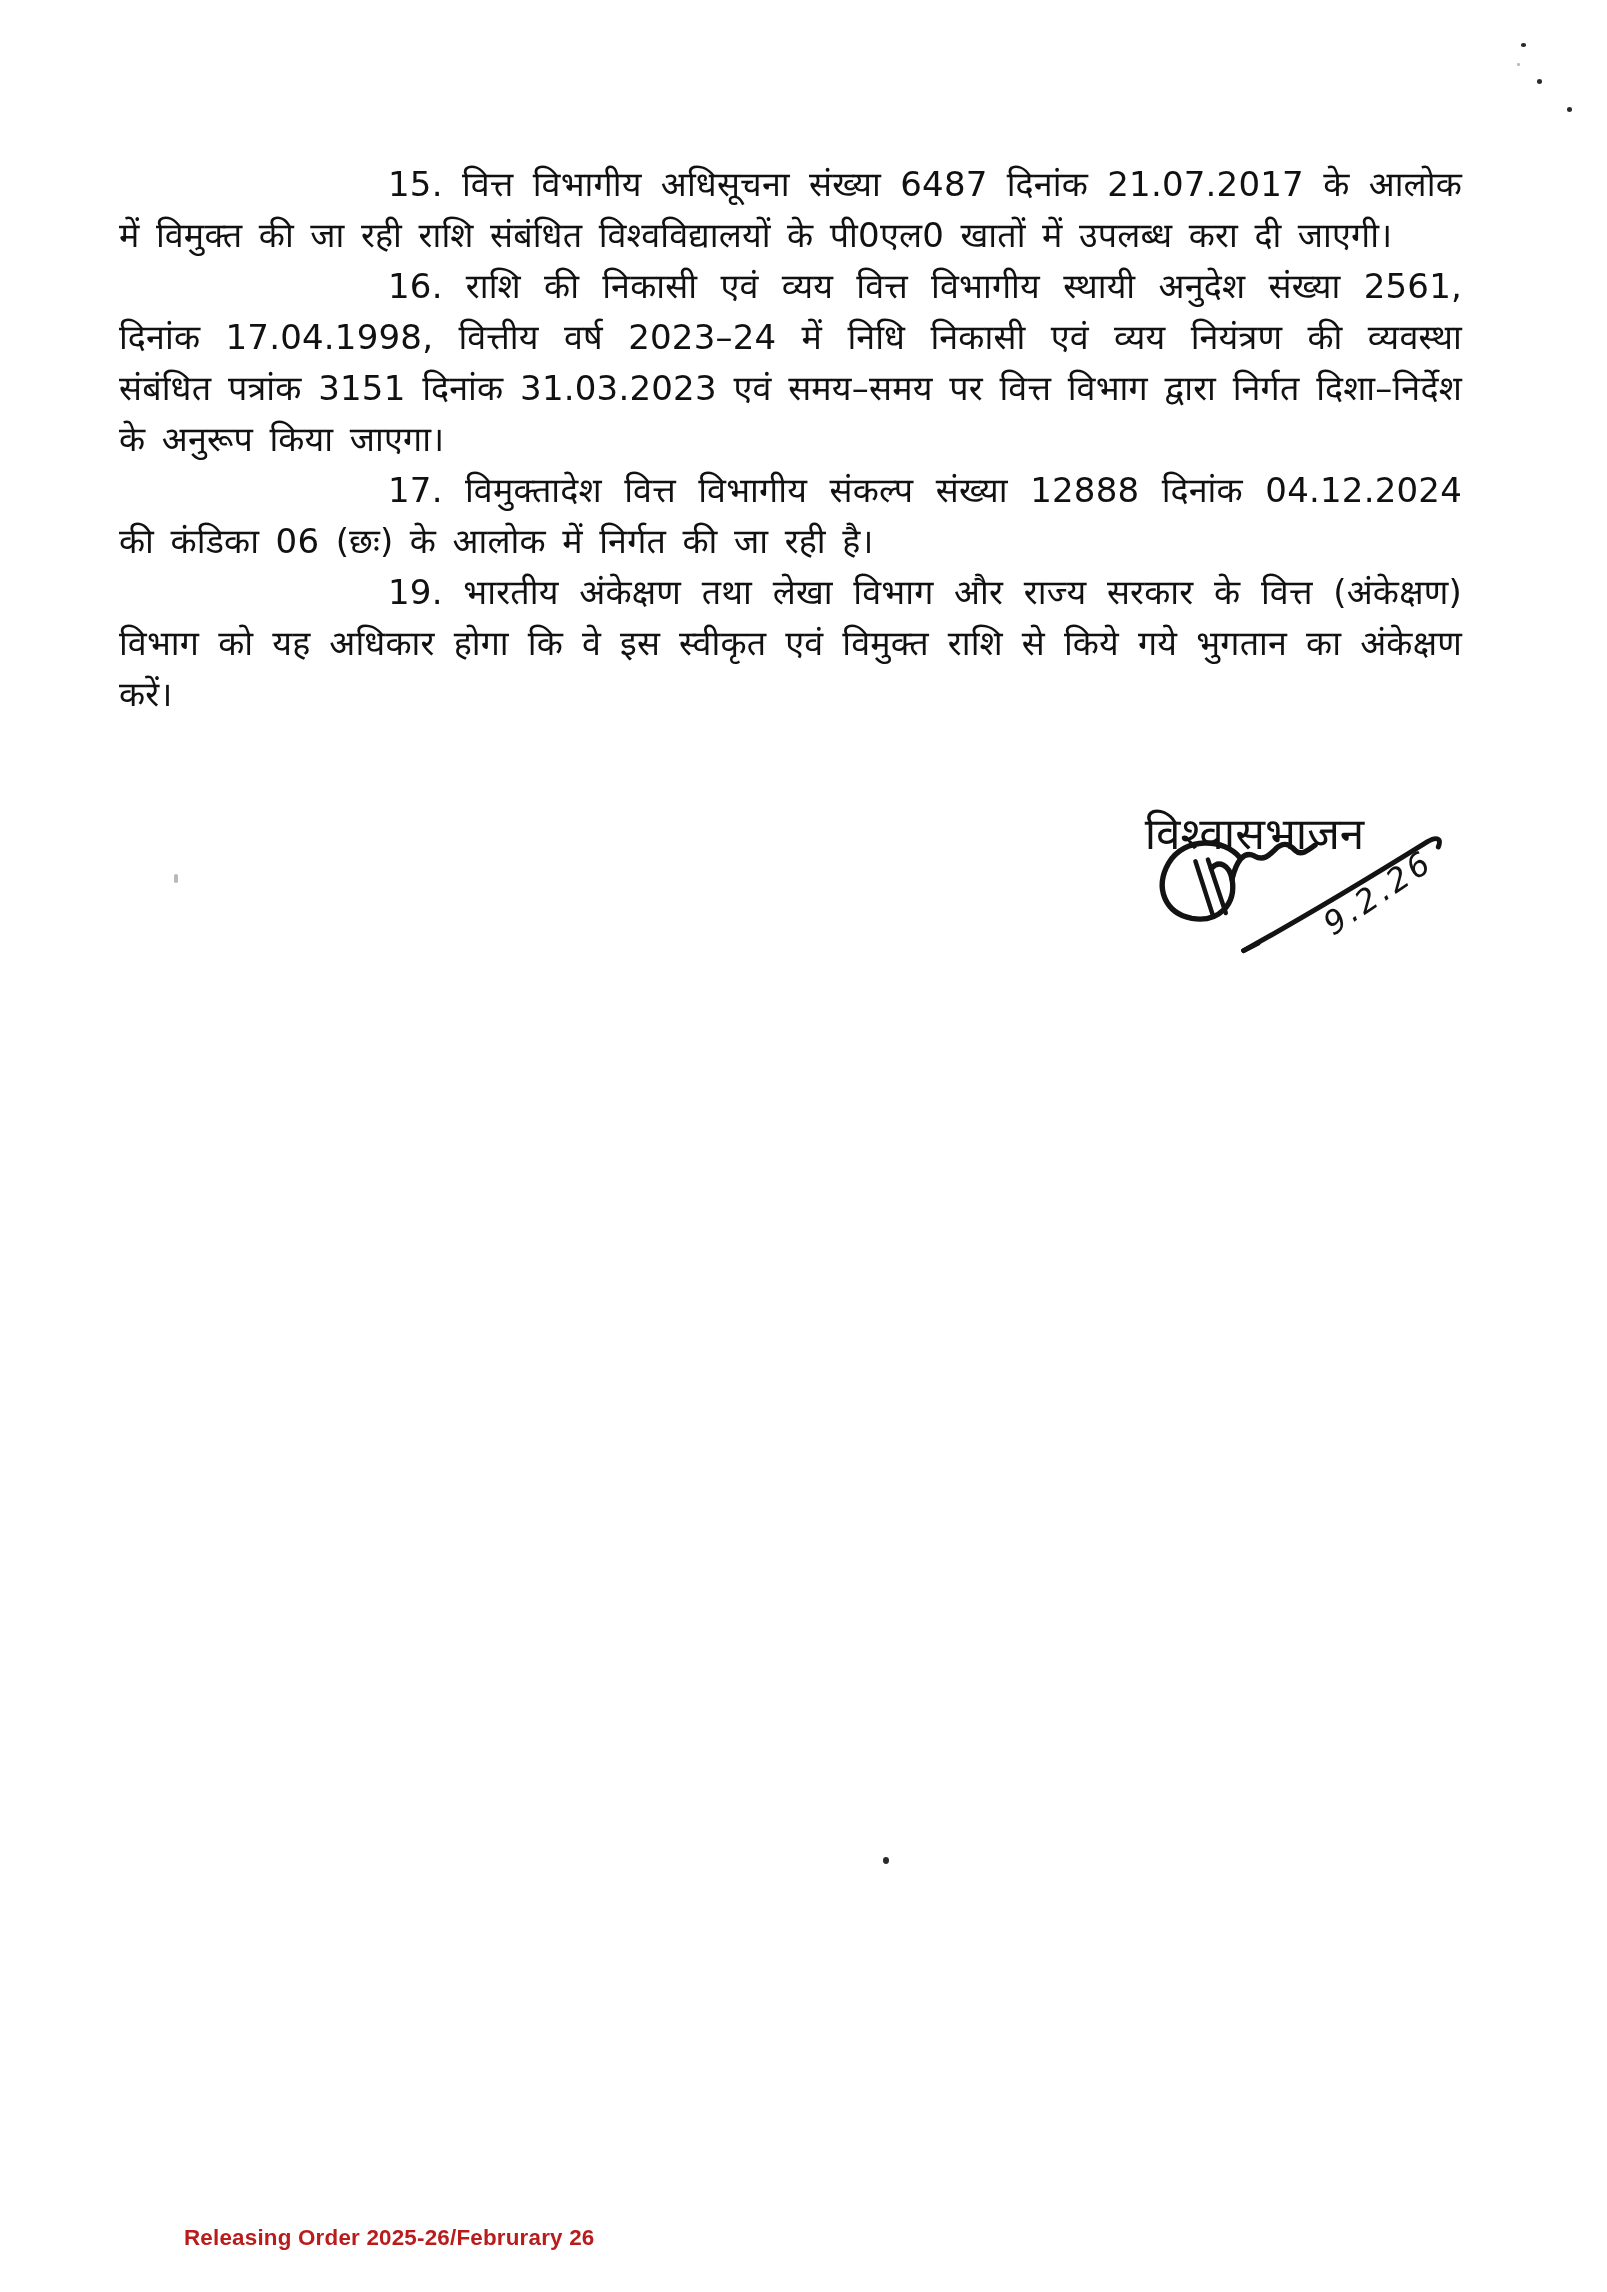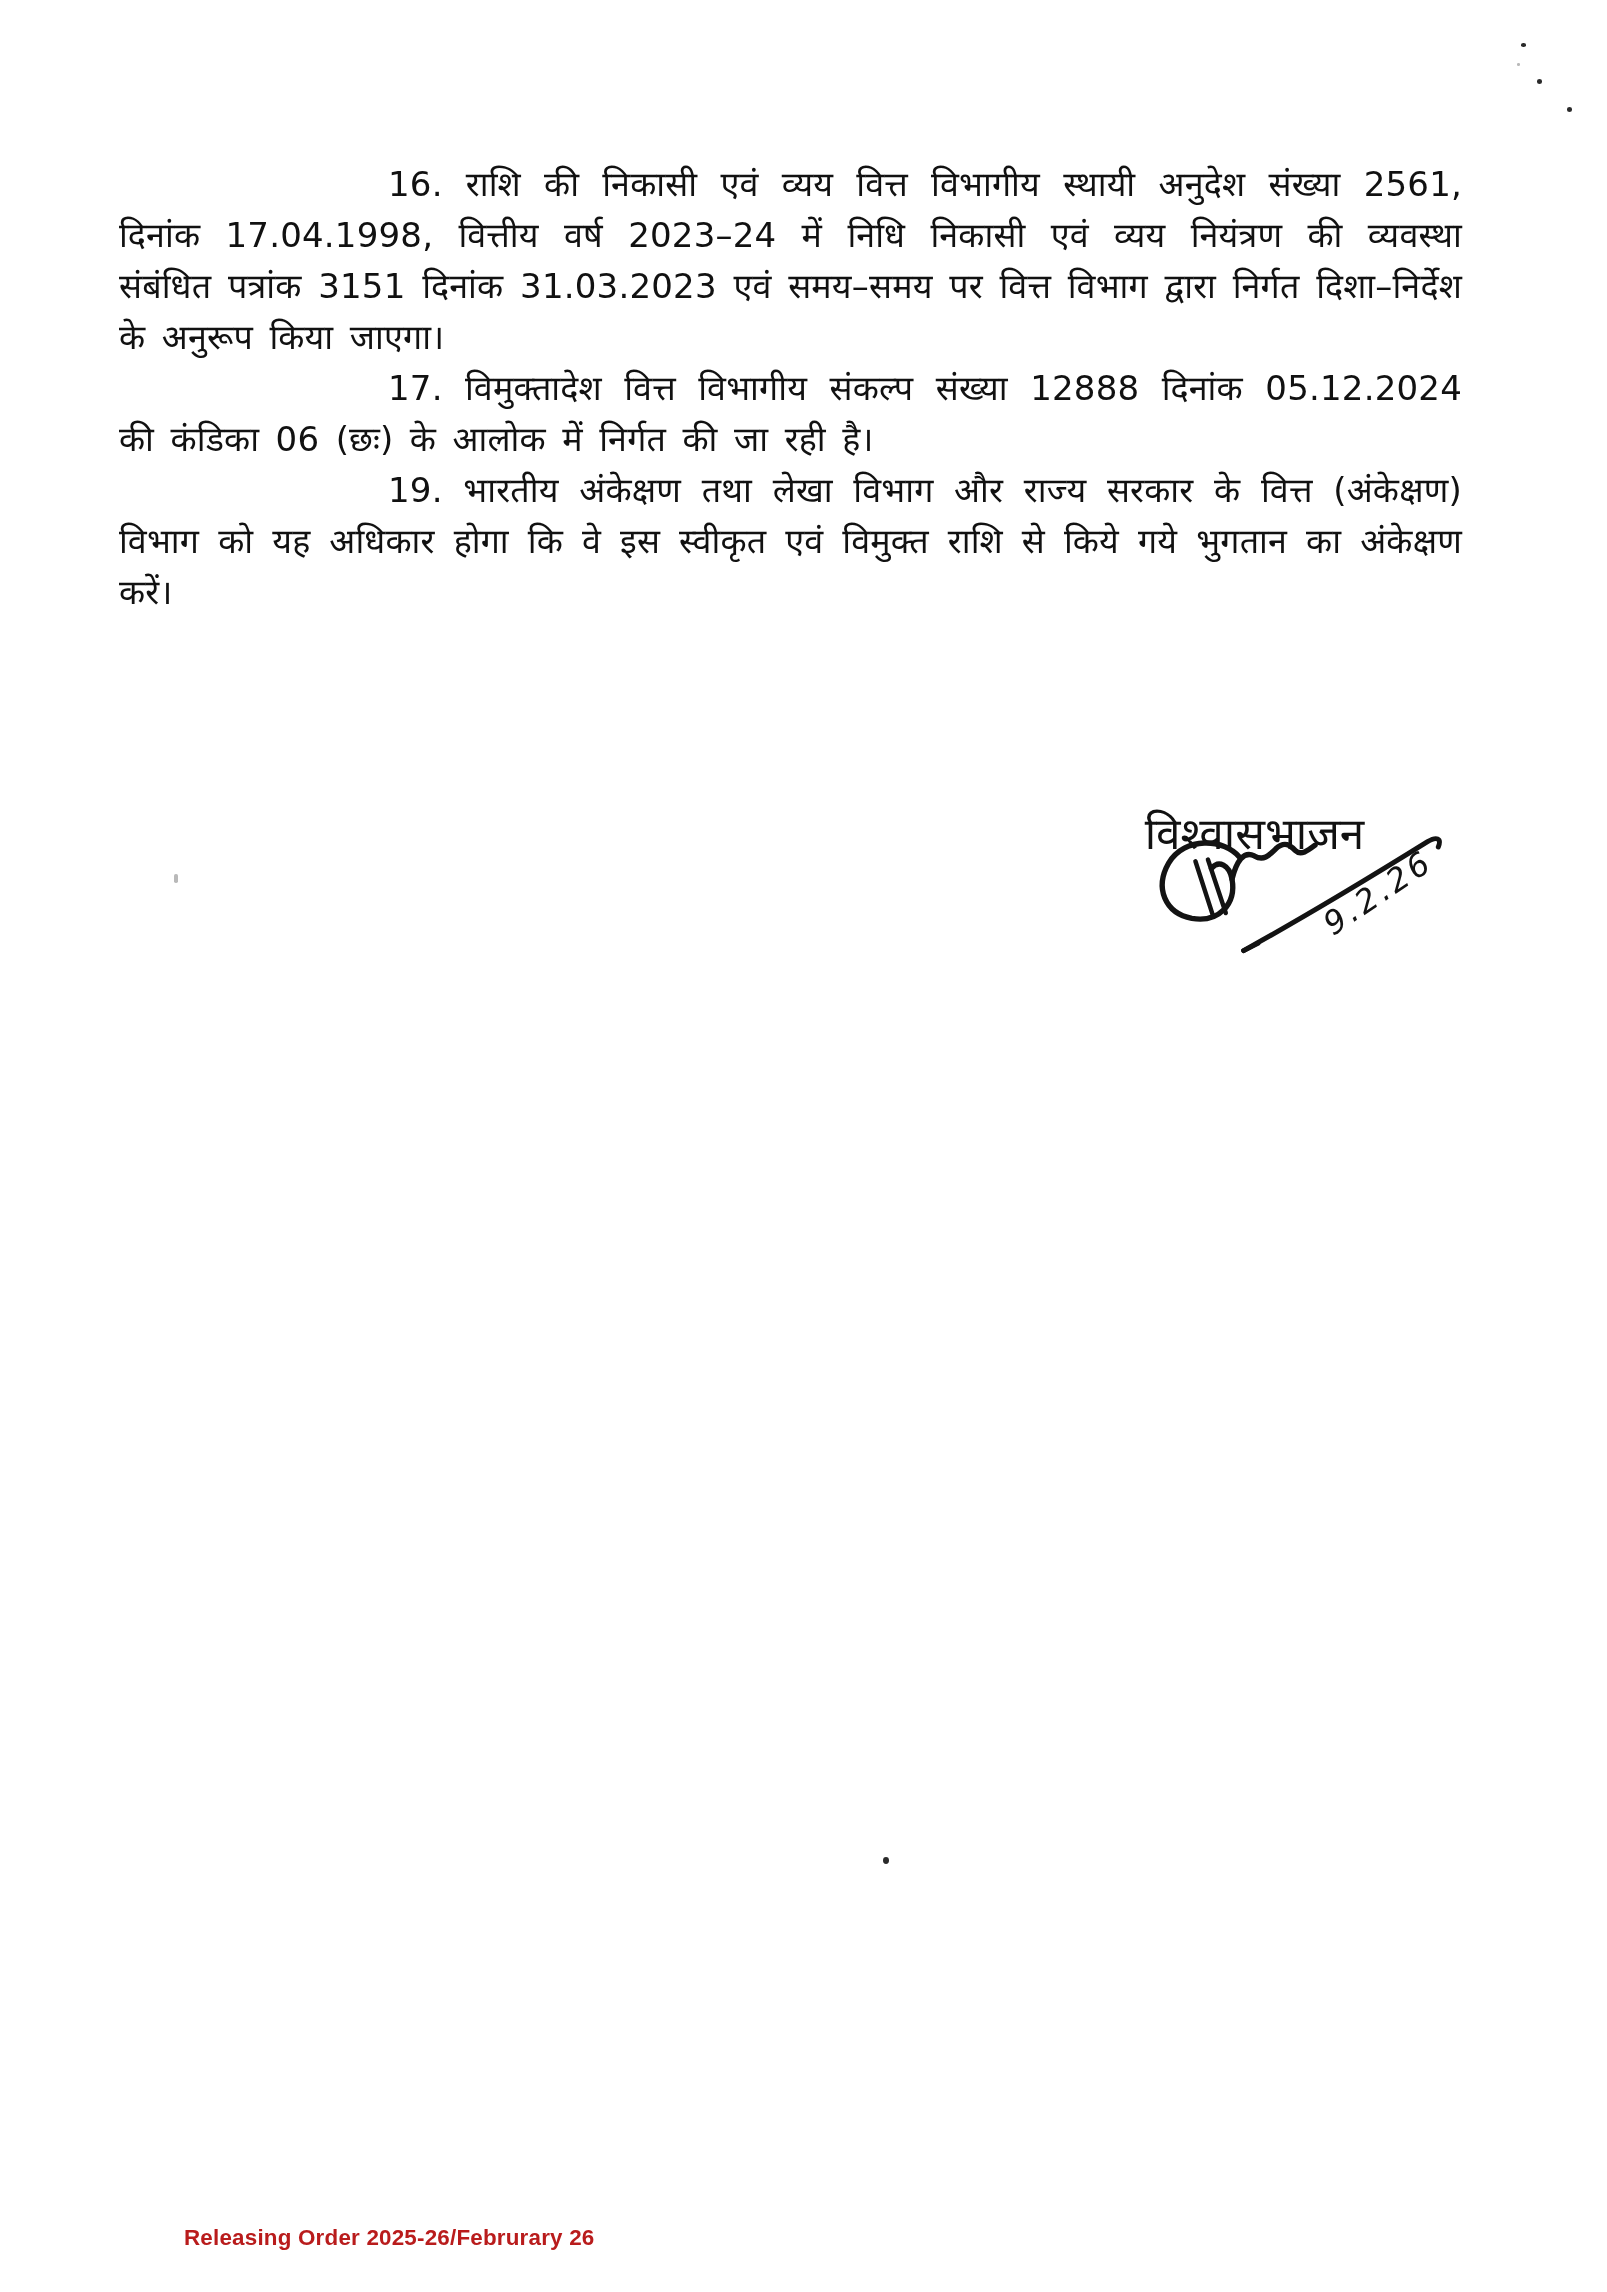--- a/index.html
+++ b/index.html
@@ -75,22 +75,23 @@
 <div class="page">
 
   <div class="speck" style="left:1521px;top:43px;width:4.5px;height:3.6px;"></div>
   <div class="speck faint" style="left:1517px;top:63px;width:2.7px;height:2.7px;"></div>
   <div class="speck" style="left:1537px;top:79px;width:5.4px;height:4.5px;"></div>
   <div class="speck" style="left:1567px;top:107px;width:5.4px;height:4.5px;"></div>
   <div class="speck faint" style="left:174px;top:874px;width:3.6px;height:9px;border-radius:1.8px;"></div>
   <div class="speck" style="left:883px;top:1857px;width:6.3px;height:7.2px;"></div>
 
   <div class="body-text">
+    <p>15. वित्त विभागीय अधिसूचना संख्या 6487 दिनांक 21.07.2017 के आलोक में विमुक्त की जा रही राशि संबंधित विश्वविद्यालयों के पी0एल0 खातों में उपलब्ध करा दी जाएगी।</p>
     <p>16. राशि की निकासी एवं व्यय वित्त विभागीय स्थायी अनुदेश संख्या 2561, दिनांक 17.04.1998, वित्तीय वर्ष 2023–24 में निधि निकासी एवं व्यय नियंत्रण की व्यवस्था संबंधित पत्रांक 3151 दिनांक 31.03.2023 एवं समय–समय पर वित्त विभाग द्वारा निर्गत दिशा–निर्देश के अनुरूप किया जाएगा।</p>
-    <p>17. विमुक्तादेश वित्त विभागीय संकल्प संख्या 12888 दिनांक 05.12.2024 की कंडिका 06 (छः) के आलोक में निर्गत की जा रही है।</p>
+    <p>17. विमुक्तादेश वित्त विभागीय संकल्प संख्या 12888 दिनांक 04.12.2024 की कंडिका 06 (छः) के आलोक में निर्गत की जा रही है।</p>
     <p>19. भारतीय अंकेक्षण तथा लेखा विभाग और राज्य सरकार के वित्त (अंकेक्षण) विभाग को यह अधिकार होगा कि वे इस स्वीकृत एवं विमुक्त राशि से किये गये भुगतान का अंकेक्षण करें।</p>
   </div>
 
   <div class="closing">
     <div class="salutation">विश्वासभाजन</div>
     <div class="sig-gap"></div>
   </div>
 
   <svg class="signature-svg" viewBox="0 0 352 168" xmlns="http://www.w3.org/2000/svg">
     <g fill="none" stroke="#131313" stroke-linecap="round" stroke-linejoin="round">

